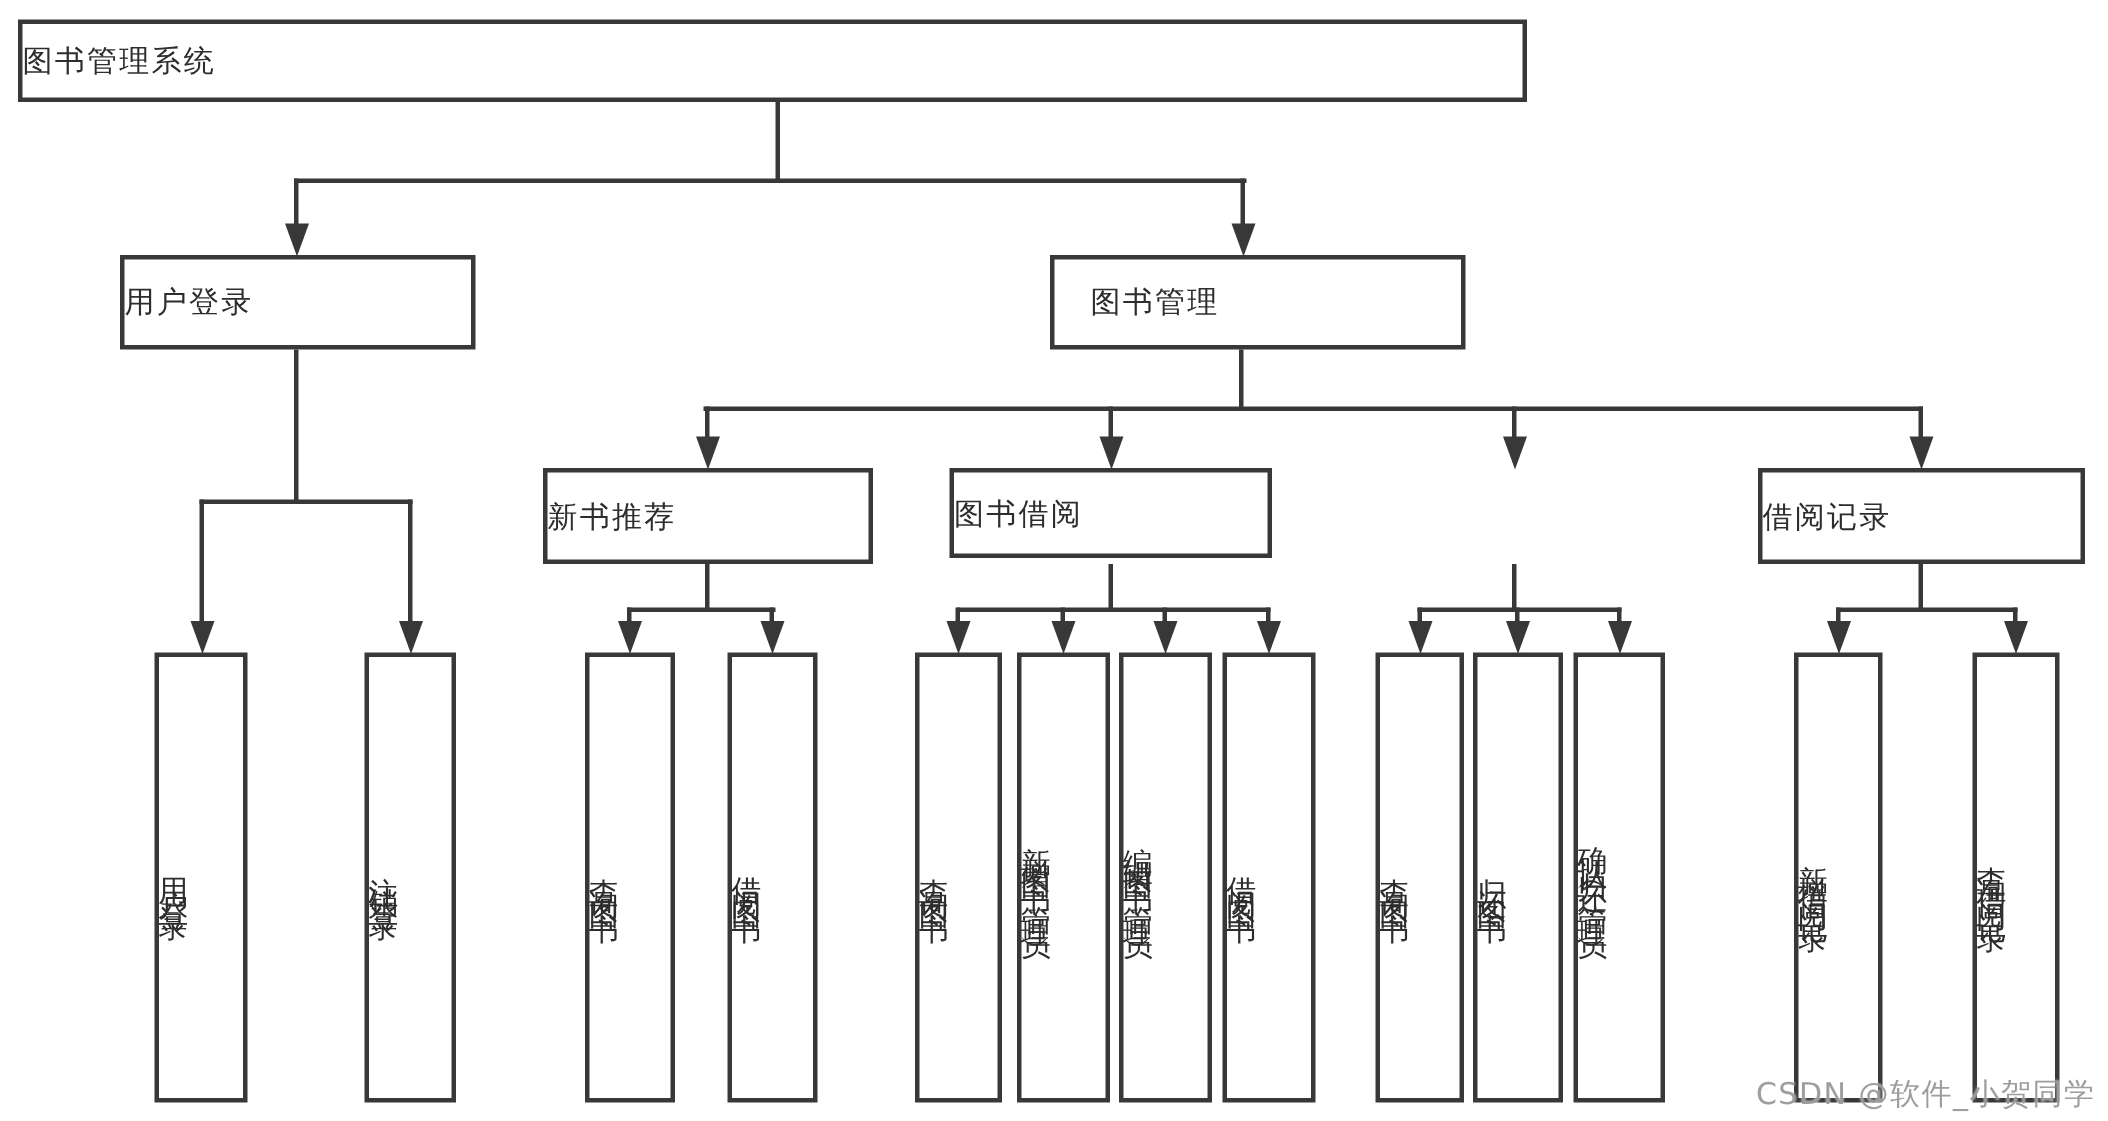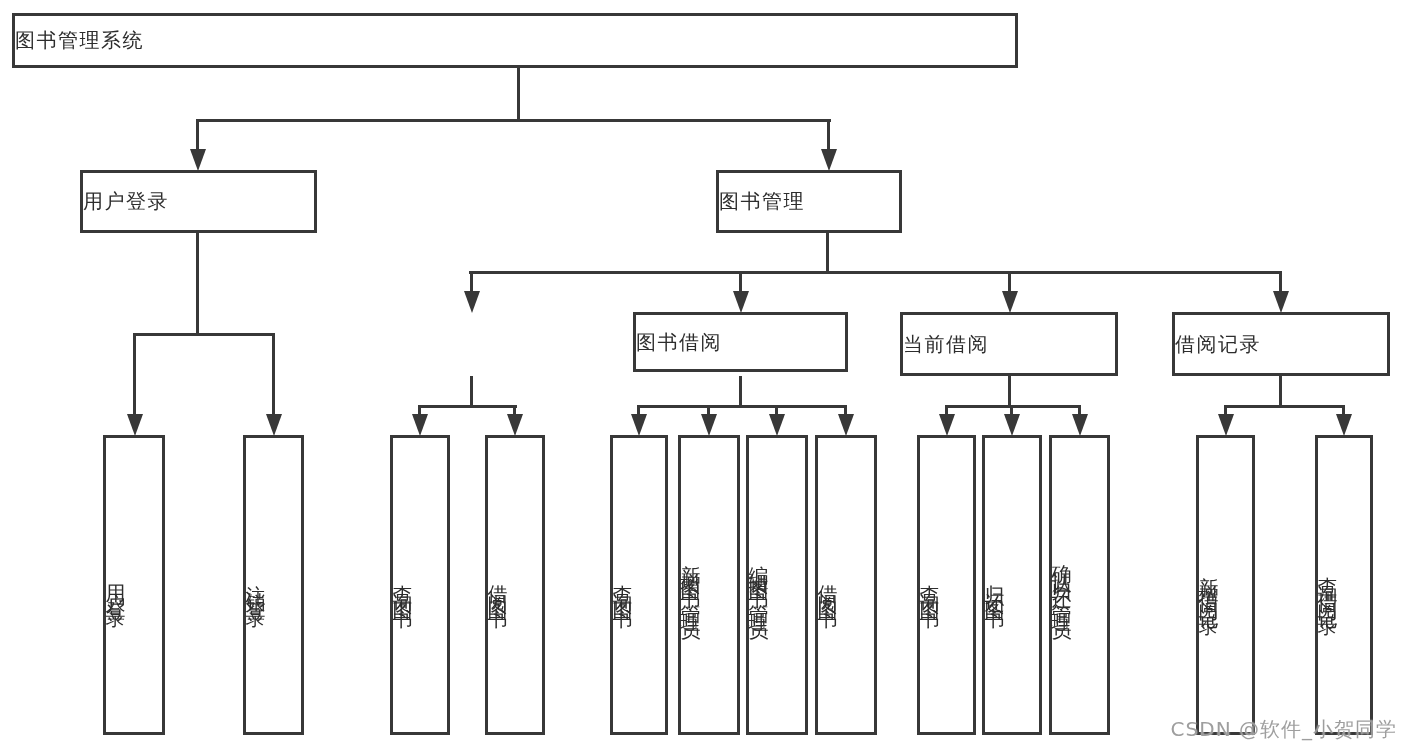--- a/index.html
+++ b/index.html
@@ -34,29 +34,29 @@
 
 <div class="canvas" id="canvas">
 
   <div class="box hbox" style="left:12px;top:13px;width:1006px;height:55px;">
     <span>图书管理系统</span>
   </div>
 
   <div class="box hbox" style="left:80px;top:170px;width:237px;height:63px;">
     <span>用户登录</span>
   </div>
-  <div class="box hbox" style="left:716px;top:170px;width:186px;height:63px;">
+  <div class="box hbox" style="left:700px;top:170px;width:277px;height:63px;padding-left:24px;">
     <span>图书管理</span>
   </div>
 
+  <div class="box hbox" style="left:362px;top:312px;width:220px;height:64px;">
+    <span>新书推荐</span>
+  </div>
   <div class="box hbox" style="left:633px;top:312px;width:215px;height:60px;">
     <span>图书借阅</span>
-  </div>
-  <div class="box hbox" style="left:900px;top:312px;width:218px;height:64px;">
-    <span>当前借阅</span>
   </div>
   <div class="box hbox" style="left:1172px;top:312px;width:218px;height:64px;">
     <span>借阅记录</span>
   </div>
 
   <div class="box vbox" style="left:103px;top:435px;width:62px;height:300px;">
     <span class="vtext">用户登录</span>
   </div>
   <div class="box vbox" style="left:243px;top:435px;width:61px;height:300px;">
     <span class="vtext">注销登录</span>

